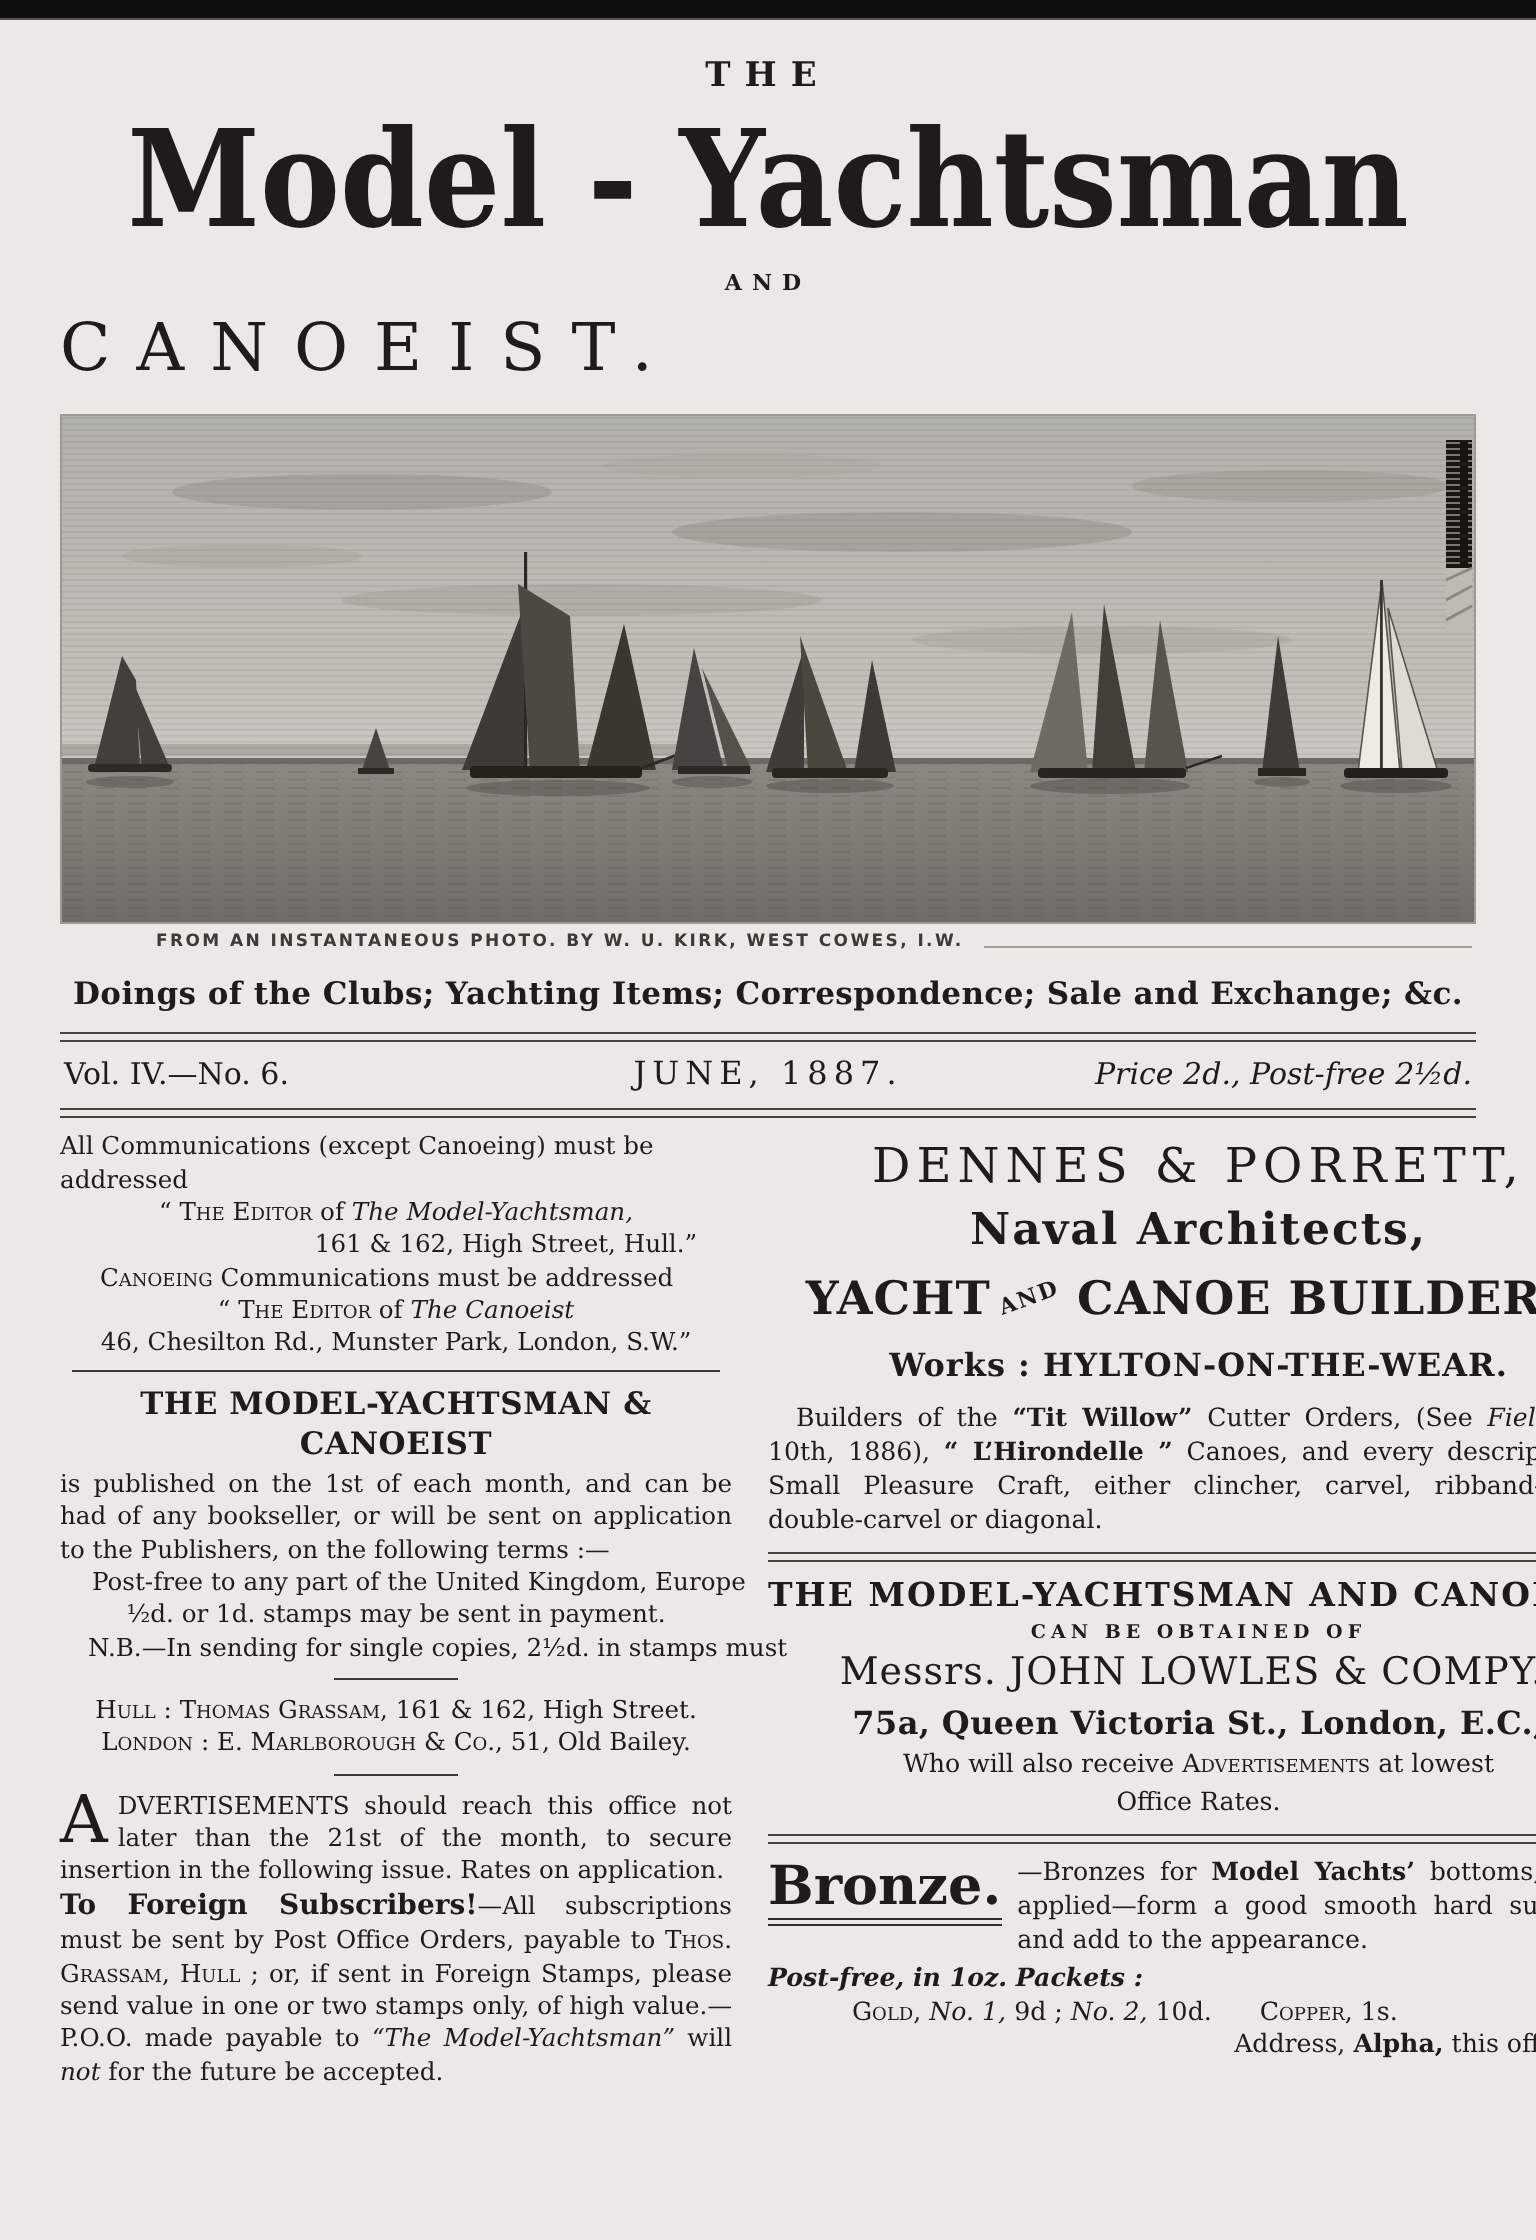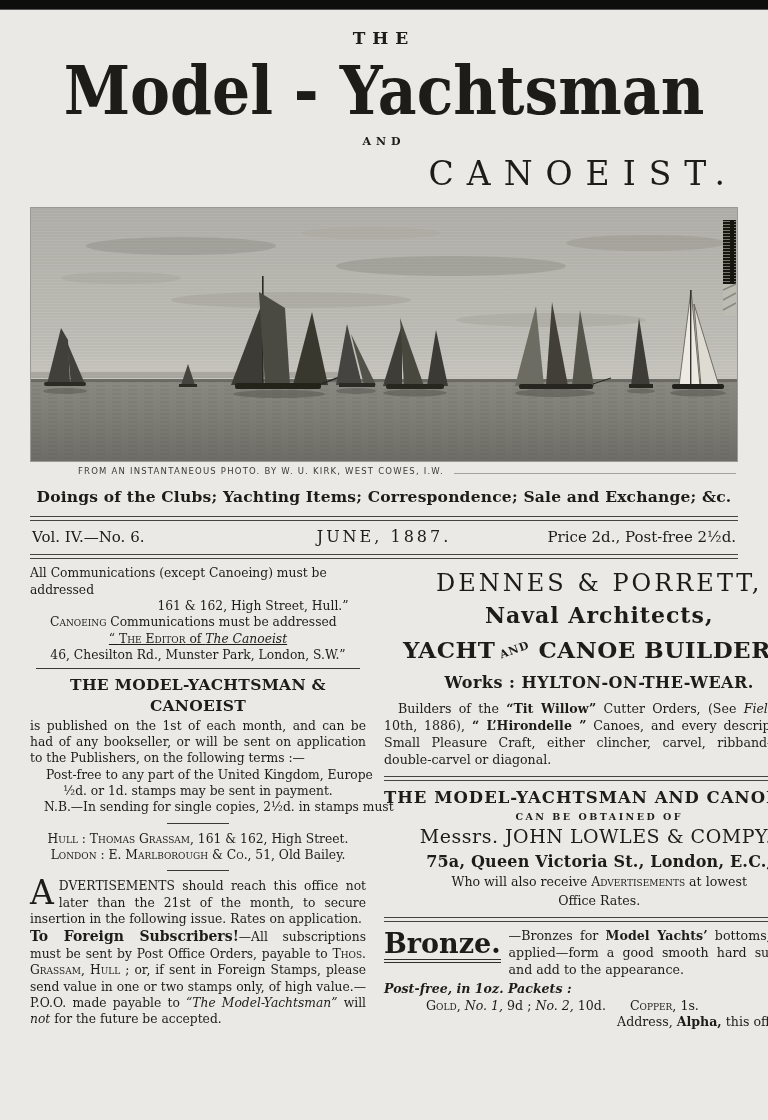--- a/index.html
+++ b/index.html
@@ -10,57 +10,57 @@
     color:#1d1c18;
     -webkit-font-smoothing:antialiased;
   }
   .top-bar{height:9px;background:#0e0e0c;border-bottom:1px solid #555;}
   .page{padding:0 30px;}
 
   
   .mast-the{ text-align:center; margin-top:18px; font-size:17px; font-weight:bold; letter-spacing:7px;}
   .mast-title{ text-align:center; font-size:60px; font-weight:bold; letter-spacing:0px; margin:8px 0 0 0; line-height:1.05; transform:scaleY(1.12); transform-origin:top center;}
   .mast-and{ text-align:center; font-size:11px; font-weight:bold; letter-spacing:5px; margin-top:16px;}
-  .mast-canoeist{ text-align:right; font-size:33px; letter-spacing:13px; margin-top:6px; font-weight:500;}
+  .mast-canoeist{ text-align:left; font-size:33px; letter-spacing:13px; margin-top:6px; font-weight:500;}
 
   
   .engraving{ margin:14px 0 0 0; border:1px solid #9a9a92;}
   .engraving svg{display:block;}
   .caption-row{display:flex;align-items:flex-end;margin:4px 0 0 0;}
   .caption-text{
-    margin-left:48px; font-size:8.5px; font-weight:normal; letter-spacing:1.2px;
+    margin-left:48px; font-size:8.5px; font-weight:bold; letter-spacing:1.2px;
     color:#3c3b36; font-family:"DejaVu Sans","Liberation Sans",sans-serif;
   }
   .cap-line{flex:1;border-bottom:1px solid #a3a29a;margin:0 2px 2px 10px;}
 
   .subtitle{ text-align:center; font-size:15.5px; font-weight:bold; line-height:1.5; margin-top:9px; letter-spacing:0.2px;}
 
   .rule-double{border-top:1px solid #45443e;border-bottom:1px solid #45443e;height:3px;margin-top:8px;}
 
   .issue-row{display:flex;align-items:baseline;margin:6px 2px 5px 2px;}
   .issue-vol{flex:1;font-size:15px;}
   .issue-date{flex:1;text-align:center;font-size:16px;letter-spacing:3px;}
-  .issue-price{flex:1;text-align:right;font-size:15px;}
+  .issue-price{flex:1;text-align:right;font-style:italic;font-size:15px;}
 
   
   .columns{display:flex;margin-top:6px;}
   .col-left{width:336px;font-size:12.3px;line-height:1.33;}
   .col-divider{width:1px;background:#504f48;margin:2px 9px 14px 9px;}
   .col-right{flex:1;font-size:12.6px;line-height:1.34;}
 
   .sc{font-variant:small-caps;}
   .it{font-style:italic;}
   .b{font-weight:bold;}
 
   .comm{text-align:left;}
   .comm .c1{text-align:left;}
   .comm .c2{text-align:center;}
   .comm .c3{text-align:center;padding-left:110px;}
   .comm .c4{padding-left:20px;}
-  .comm .c5{text-align:center;text-decoration:underline;}
+  .comm .c5{text-align:center;}
   .comm .c6{text-align:center;}
   .col-rule{border-top:1px solid #3a3933;margin:5px 6px 6px 6px;}
   .short-rule{width:62px;border-top:1.5px solid #3a3933;margin:7px auto;}
 
   .pub-head{text-align:center;font-weight:bold;font-size:15.5px;margin:4px 0 1px 0;letter-spacing:0.3px;}
   .pub-body{text-align:justify;}
   .term{white-space:nowrap;}
   .t1{padding-left:16px;}
   .t2{padding-left:44px;}
   .t3{text-align:center;}
@@ -233,20 +233,23 @@
     <div class="issue-price">Price 2d., Post-free 2½d.</div>
   </div>
 
   <div class="rule-double"></div>
 
   <main class="columns">
 
     <section class="col-left">
       <div class="comm">
         <div class="c1">All Communications (except Canoeing) must be addressed</div>
+        <div class="c2">
+          <span>“ </span><span class="sc">The Editor</span><span> of </span><span class="it">The Model-Yachtsman,</span>
+        </div>
         <div class="c3">161 &amp; 162, High Street, Hull.”</div>
         <div class="c4">
           <span class="sc">Canoeing</span><span> Communications must be addressed</span>
         </div>
         <div class="c5">
           <span>“ </span><span class="sc">The Editor</span><span> of </span><span class="it">The Canoeist</span>
         </div>
         <div class="c6">46, Chesilton Rd., Munster Park, London, S.W.”</div>
       </div>
 

